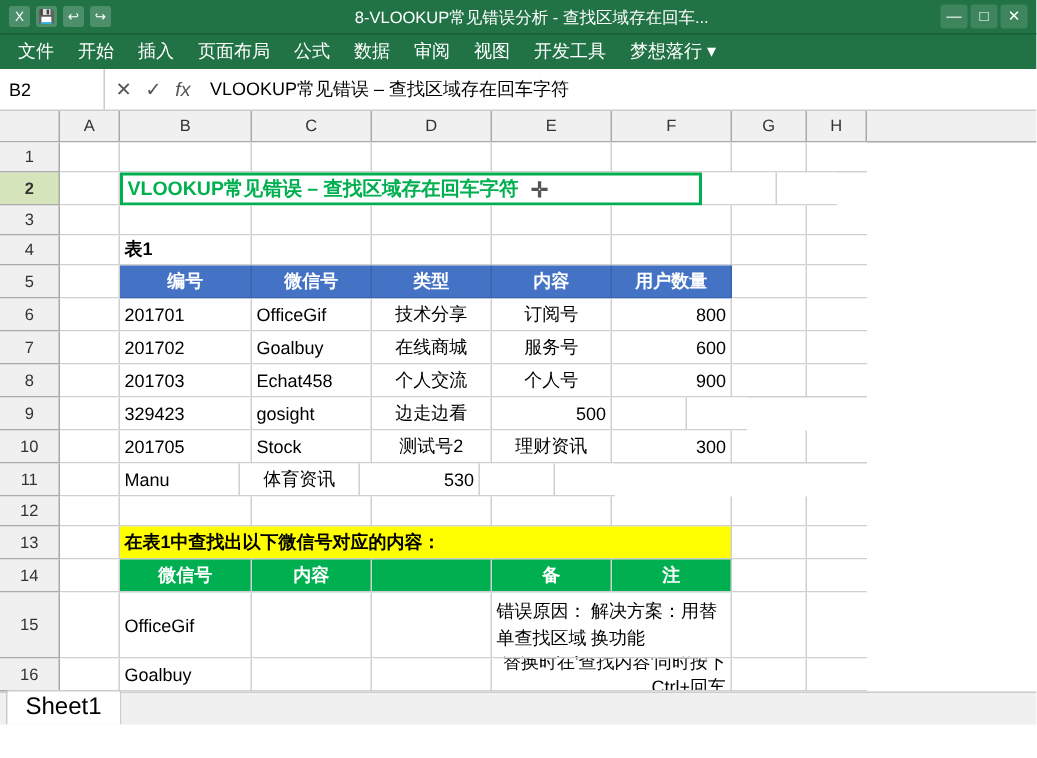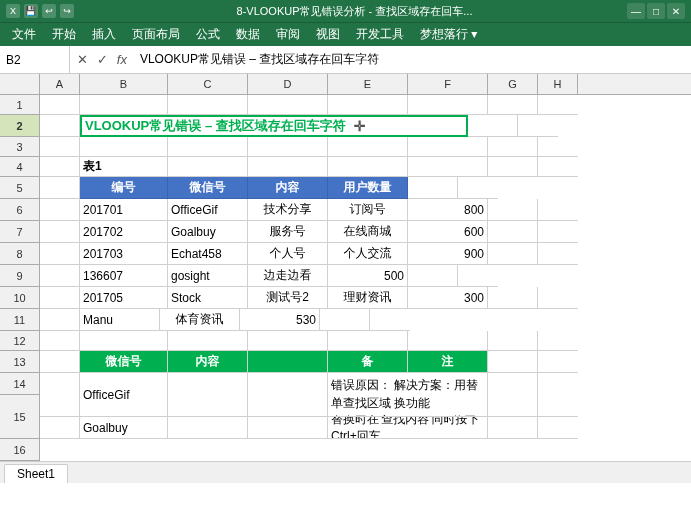--- a/index.html
+++ b/index.html
@@ -40,21 +40,21 @@
     .cell { border-bottom: 1px solid #d0d0d0; border-right: 1px solid #d0d0d0; display: flex; align-items: center; padding: 0 3px; font-size: 12px; overflow: hidden; white-space: nowrap; background: #fff; min-height: 20px; }
     .cell.header-cell { background: #4472c4; color: #fff; font-weight: bold; justify-content: center; border-color: #3a62b0; }
     .cell.yellow-bg { background: #ffff00; }
     .cell.green-bg { background: #00b050; color: #fff; font-weight: bold; }
     .cell.title-cell { color: #00b050; font-weight: bold; font-size: 13px; border: 2px solid #00b050; background: #fff; }
     .cell.table-label { font-weight: bold; }
     .cell.center { justify-content: center; }
     .cell.right { justify-content: flex-end; }
 
     .tab-bar { height: 22px; background: #f0f0f0; border-top: 1px solid #ccc; display: flex; align-items: flex-end; padding: 0 4px; }
-    .sheet-tab { padding: 2px 12px; border: 1px solid #ccc; border-bottom: none; background: #fff; font-size: 12px; margin-right: 2px; cursor: pointer; border-radius: 2px 2px 0 0; }
+    .sheet-tab { padding: 2px 12px; border: 1px solid #ccc; border-bottom: none; background: #fff; font-size: 16px; margin-right: 2px; cursor: pointer; border-radius: 2px 2px 0 0; }
   </style>
 </head>
 <body>
 
 <div class="title-bar">
   <div class="title-bar-icons">
     <div class="title-icon">X</div>
     <div class="title-icon">💾</div>
     <div class="title-icon">↩</div>
     <div class="title-icon">↪</div>
@@ -167,20 +167,21 @@
         <div class="cell" style="width:80px;"></div>
         <div class="cell" style="width:80px;"></div>
         <div class="cell" style="width:50px;"></div>
         <div class="cell" style="width:40px;border-right:none;"></div>
       </div>
 
       <div class="grid-row" style="height:22px;">
         <div class="cell" style="width:40px;"></div>
         <div class="cell header-cell center" style="width:88px;">编号</div>
         <div class="cell header-cell center" style="width:80px;">微信号</div>
+        <div class="cell header-cell center" style="width:80px;">类型</div>
         <div class="cell header-cell center" style="width:80px;">内容</div>
         <div class="cell header-cell center" style="width:80px;">用户数量</div>
         <div class="cell" style="width:50px;"></div>
         <div class="cell" style="width:40px;border-right:none;"></div>
       </div>
 
       <div class="grid-row" style="height:22px;">
         <div class="cell" style="width:40px;"></div>
         <div class="cell" style="width:88px;text-align:center;">201701</div>
         <div class="cell" style="width:80px;">OfficeGif</div>
@@ -188,41 +189,41 @@
         <div class="cell center" style="width:80px;">订阅号</div>
         <div class="cell right" style="width:80px;">800</div>
         <div class="cell" style="width:50px;"></div>
         <div class="cell" style="width:40px;border-right:none;"></div>
       </div>
 
       <div class="grid-row" style="height:22px;">
         <div class="cell" style="width:40px;"></div>
         <div class="cell" style="width:88px;">201702</div>
         <div class="cell" style="width:80px;">Goalbuy</div>
+        <div class="cell center" style="width:80px;">在线商城</div>
         <div class="cell center" style="width:80px;">服务号</div>
-        <div class="cell center" style="width:80px;">在线商城</div>
         <div class="cell right" style="width:80px;">600</div>
         <div class="cell" style="width:50px;"></div>
         <div class="cell" style="width:40px;border-right:none;"></div>
       </div>
 
       <div class="grid-row" style="height:22px;">
         <div class="cell" style="width:40px;"></div>
         <div class="cell" style="width:88px;">201703</div>
         <div class="cell" style="width:80px;">Echat458</div>
+        <div class="cell center" style="width:80px;">个人交流</div>
         <div class="cell center" style="width:80px;">个人号</div>
-        <div class="cell center" style="width:80px;">个人交流</div>
         <div class="cell right" style="width:80px;">900</div>
         <div class="cell" style="width:50px;"></div>
         <div class="cell" style="width:40px;border-right:none;"></div>
       </div>
 
       <div class="grid-row" style="height:22px;">
         <div class="cell" style="width:40px;"></div>
-        <div class="cell" style="width:88px;">136607</div>
+        <div class="cell" style="width:88px;">329423</div>
         <div class="cell" style="width:80px;">gosight</div>
         <div class="cell center" style="width:80px;">边走边看</div>
         <div class="cell right" style="width:80px;">500</div>
         <div class="cell" style="width:50px;"></div>
         <div class="cell" style="width:40px;border-right:none;"></div>
       </div>
 
       <div class="grid-row" style="height:22px;">
         <div class="cell" style="width:40px;"></div>
         <div class="cell" style="width:88px;">201705</div>
@@ -247,20 +248,26 @@
         <div class="cell" style="width:40px;"></div>
         <div class="cell" style="width:88px;"></div>
         <div class="cell" style="width:80px;"></div>
         <div class="cell" style="width:80px;"></div>
         <div class="cell" style="width:80px;"></div>
         <div class="cell" style="width:80px;"></div>
         <div class="cell" style="width:50px;"></div>
         <div class="cell" style="width:40px;border-right:none;"></div>
       </div>
 
+      <div class="grid-row" style="height:22px;">
+        <div class="cell" style="width:40px;"></div>
+        <div class="cell yellow-bg" style="width:408px;font-weight:bold;">在表1中查找出以下微信号对应的内容：</div>
+        <div class="cell" style="width:50px;"></div>
+        <div class="cell" style="width:40px;border-right:none;"></div>
+      </div>
 
       <div class="grid-row" style="height:22px;">
         <div class="cell" style="width:40px;"></div>
         <div class="cell green-bg center" style="width:88px;">微信号</div>
         <div class="cell green-bg center" style="width:80px;">内容</div>
         <div class="cell green-bg center" style="width:80px;"></div>
         <div class="cell green-bg center" style="width:80px;">备</div>
         <div class="cell green-bg center" style="width:80px;">注</div>
         <div class="cell" style="width:50px;"></div>
         <div class="cell" style="width:40px;border-right:none;"></div>
@@ -278,21 +285,21 @@
         </div>
         <div class="cell" style="width:50px;height:44px;"></div>
         <div class="cell" style="width:40px;height:44px;border-right:none;"></div>
       </div>
 
       <div class="grid-row" style="height:22px;">
         <div class="cell" style="width:40px;"></div>
         <div class="cell" style="width:88px;">Goalbuy</div>
         <div class="cell" style="width:80px;"></div>
         <div class="cell" style="width:80px;"></div>
-        <div class="cell" style="width:160px;white-space:normal;">
+        <div class="cell" style="width:160px;white-space:normal;text-align:right;">
           <span>替换时在'查找内容'同时按下Ctrl+回车</span>
         </div>
         <div class="cell" style="width:50px;"></div>
         <div class="cell" style="width:40px;border-right:none;"></div>
       </div>
 
     </div>
   </div>
 </div>
 

